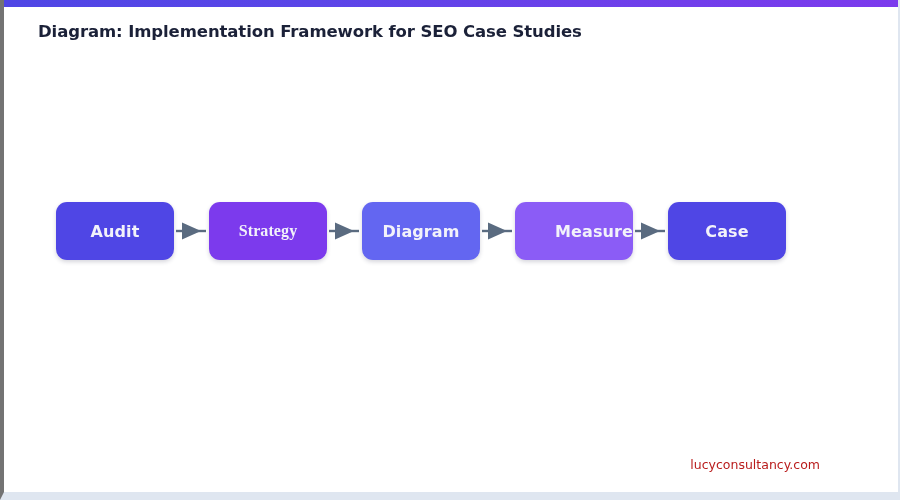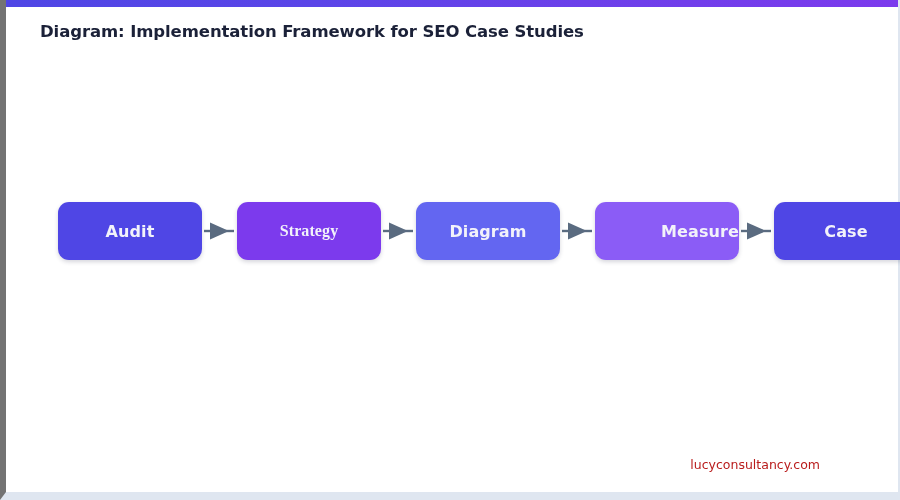--- a/index.html
+++ b/index.html
@@ -13,21 +13,21 @@
     overflow: hidden;
     font-family: "DejaVu Sans", "Liberation Sans", sans-serif;
   }
 
   #canvas {
     position: relative;
     width: 900px;
     height: 500px;
     background: #ffffff;
     box-sizing: border-box;
-    border-left: 6px solid #737373;
+    border-left: 4px solid #737373;
     border-bottom: 8px solid #dfe6f0;
     border-right: 2px solid #dfe6f0;
   }
 
   
   #accent-bar {
     position: absolute;
     left: 0;
     top: 0;
     right: 0;
@@ -48,21 +48,21 @@
 
   #flow {
     position: absolute;
     left: 52px;
     top: 202px;
     display: flex;
     align-items: center;
   }
 
   .node {
-    width: 144px;
+    width: 118px;
     height: 58px;
     border-radius: 11px;
     display: flex;
     align-items: center;
     justify-content: center;
     box-sizing: border-box;
     box-shadow: 0 2px 4px rgba(30, 30, 60, 0.18);
   }
 
   .node-label {

